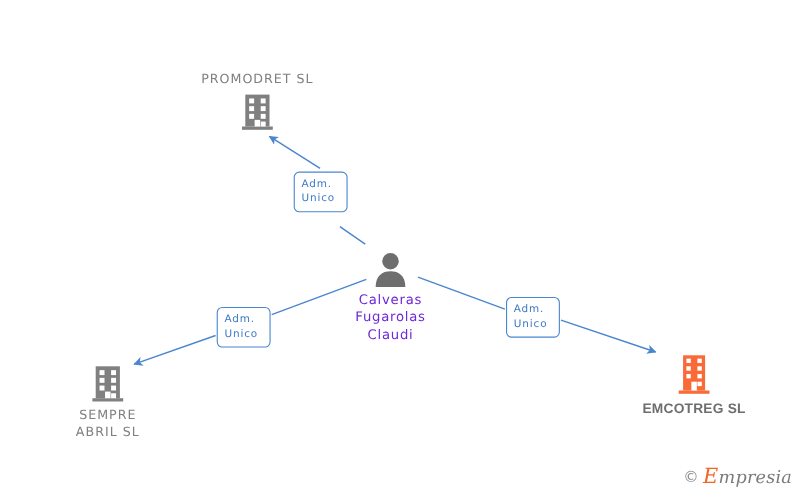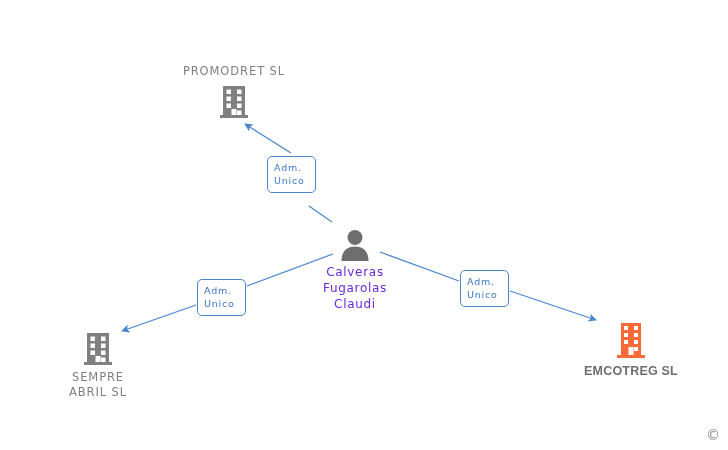--- a/index.html
+++ b/index.html
@@ -205,15 +205,16 @@
 Unico</div>
 
   <div class="edge-label" style="left:197px; top:279px; width:49px;">Adm.
 Unico</div>
 
   <div class="edge-label" style="left:460px; top:270px; width:49px;">Adm.
 Unico</div>
 
   <div id="watermark">
     <span class="copy">©</span>
+    <span class="brand"><span class="lead">E</span><span>mpresia</span></span>
   </div>
 
 </div>
 
 </body></html>

